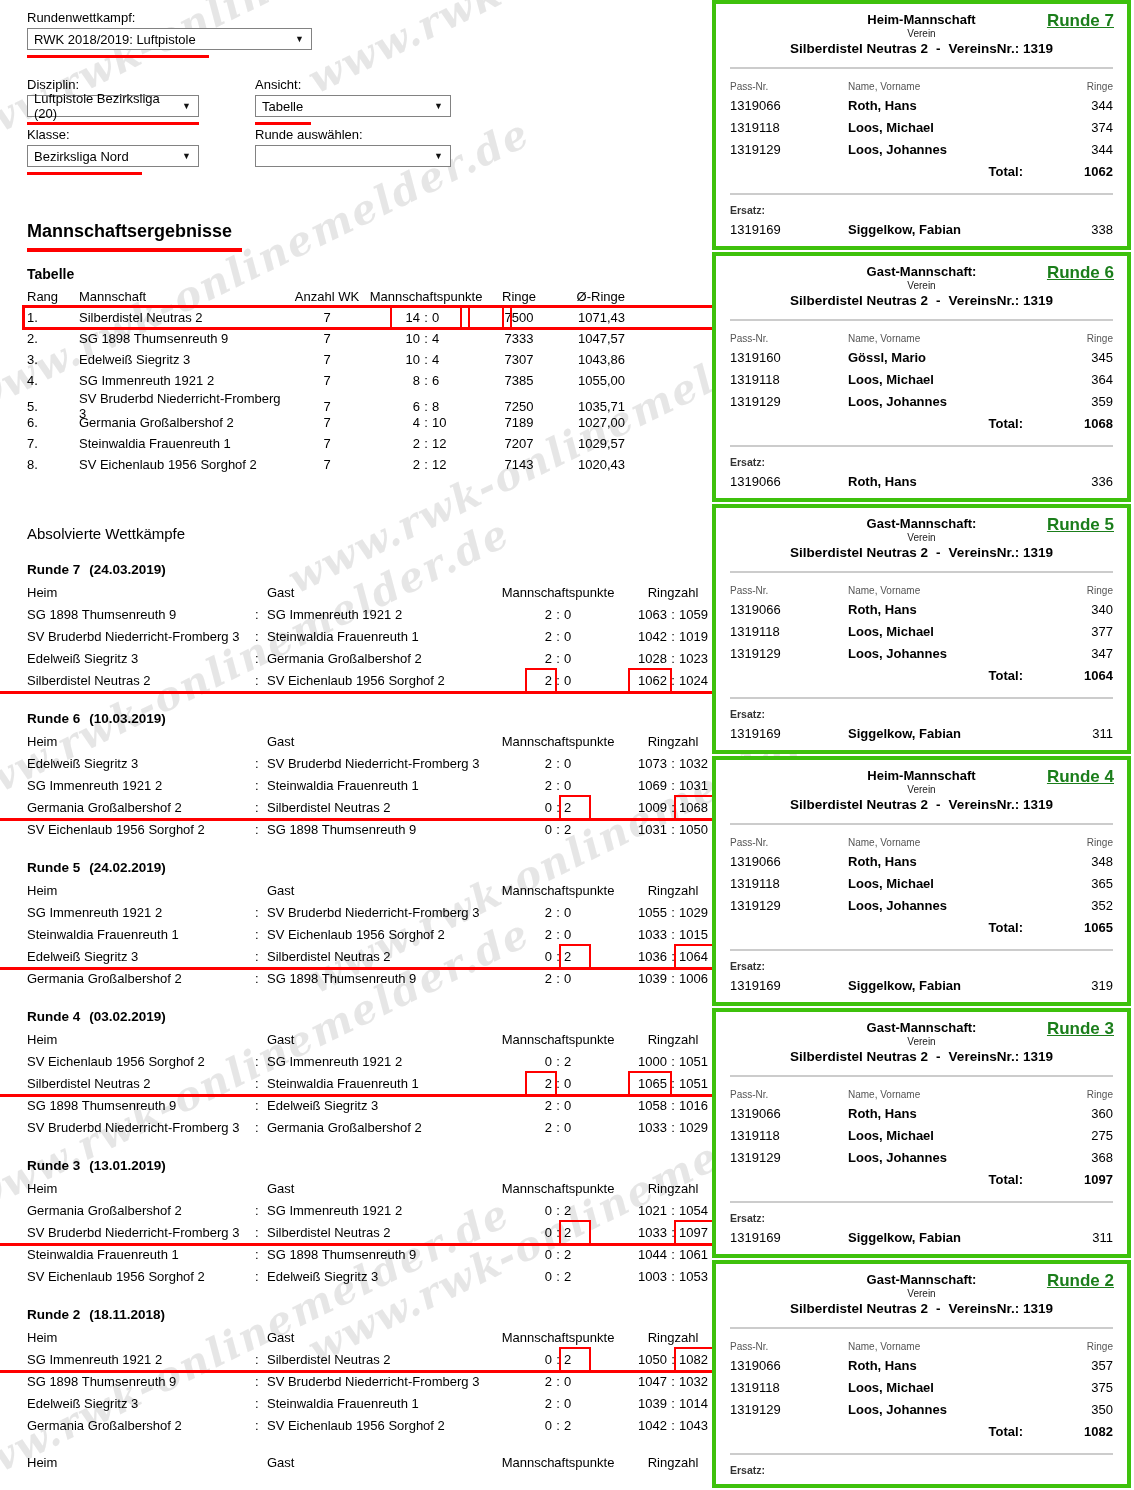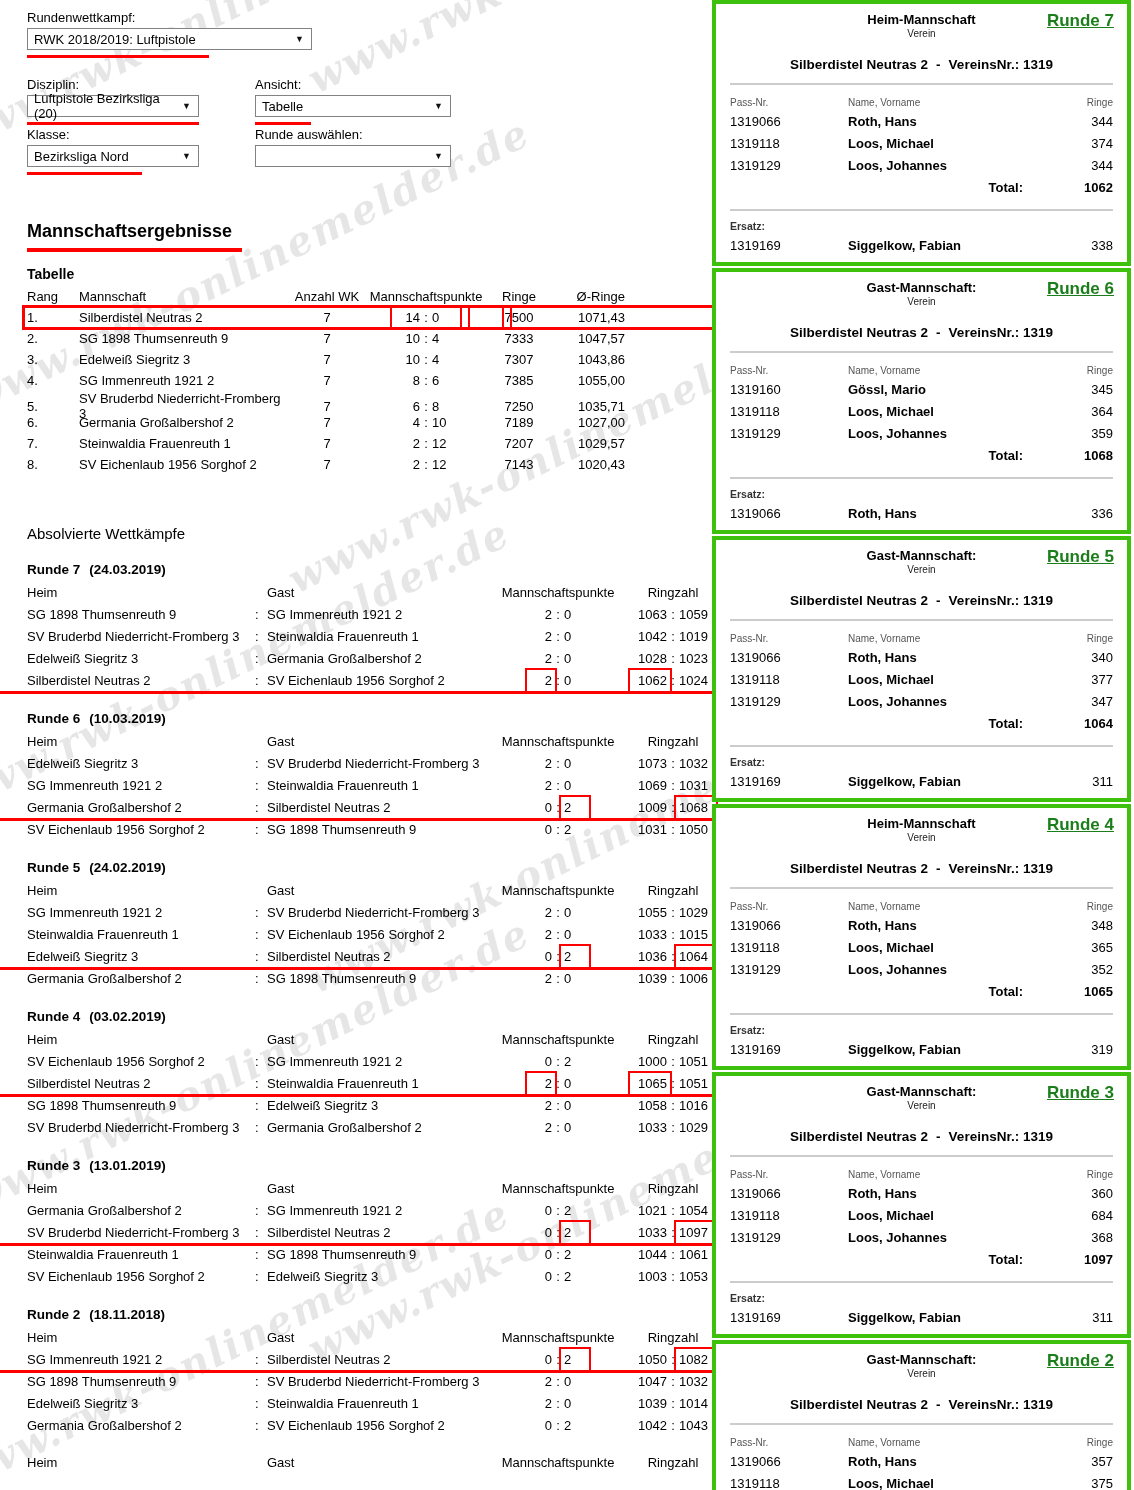--- a/index.html
+++ b/index.html
@@ -85,21 +85,21 @@
   }
   #panels .panel:nth-of-type(1){min-height:195px;}
   #panels .panel:nth-of-type(2){min-height:191px;}
   #panels .panel:nth-of-type(3){min-height:198px;}
   #panels .panel:nth-of-type(4){min-height:190px;}
   #panels .panel:nth-of-type(5){min-height:221px;}
   #panels .panel:nth-of-type(6){min-height:213px;}
   #panels .panel:nth-of-type(7){min-height:258px; margin-bottom:0;}
   .p-title  { text-align:center; font-weight:bold; font-size:13px; margin-top:2px; }
   .p-verein { text-align:center; font-size:10px; margin-top:1px; color:#222; }
-  .p-team   { text-align:center; font-weight:bold; font-size:13.5px; margin-top:18px; }
+  .p-team   { text-align:center; font-weight:bold; font-size:13.5px; margin-top:2px; }
   .p-team .dash { margin:0 8px; }
   .p-hr { border:0; border-top:2px solid #ccc; margin:11px 0 9px; }
   .p-cols { display:grid; grid-template-columns:118px 1fr 64px; align-items:center; }
   .p-colhead { font-size:10px; color:#555; height:16px; }
   .p-colhead .rh { text-align:right; }
   .s-row { height:22px; }
   .s-pass { font-size:13px; }
   .s-name { font-weight:bold; }
   .s-ringe { text-align:right; }
   .total-row { height:22px; }
@@ -952,21 +952,21 @@
     </div>
     <div class="shooters">
             <div class="p-cols s-row">
     <span class="s-pass">1319066</span>
     <span class="s-name">Roth, Hans</span>
     <span class="s-ringe">360</span>
   </div>
             <div class="p-cols s-row">
     <span class="s-pass">1319118</span>
     <span class="s-name">Loos, Michael</span>
-    <span class="s-ringe">684</span>
+    <span class="s-ringe">275</span>
   </div>
             <div class="p-cols s-row">
     <span class="s-pass">1319129</span>
     <span class="s-name">Loos, Johannes</span>
     <span class="s-ringe">368</span>
   </div>
           </div>
     <div class="p-cols total-row">
       <span></span>
       <span class="total-lbl">Total:</span>

